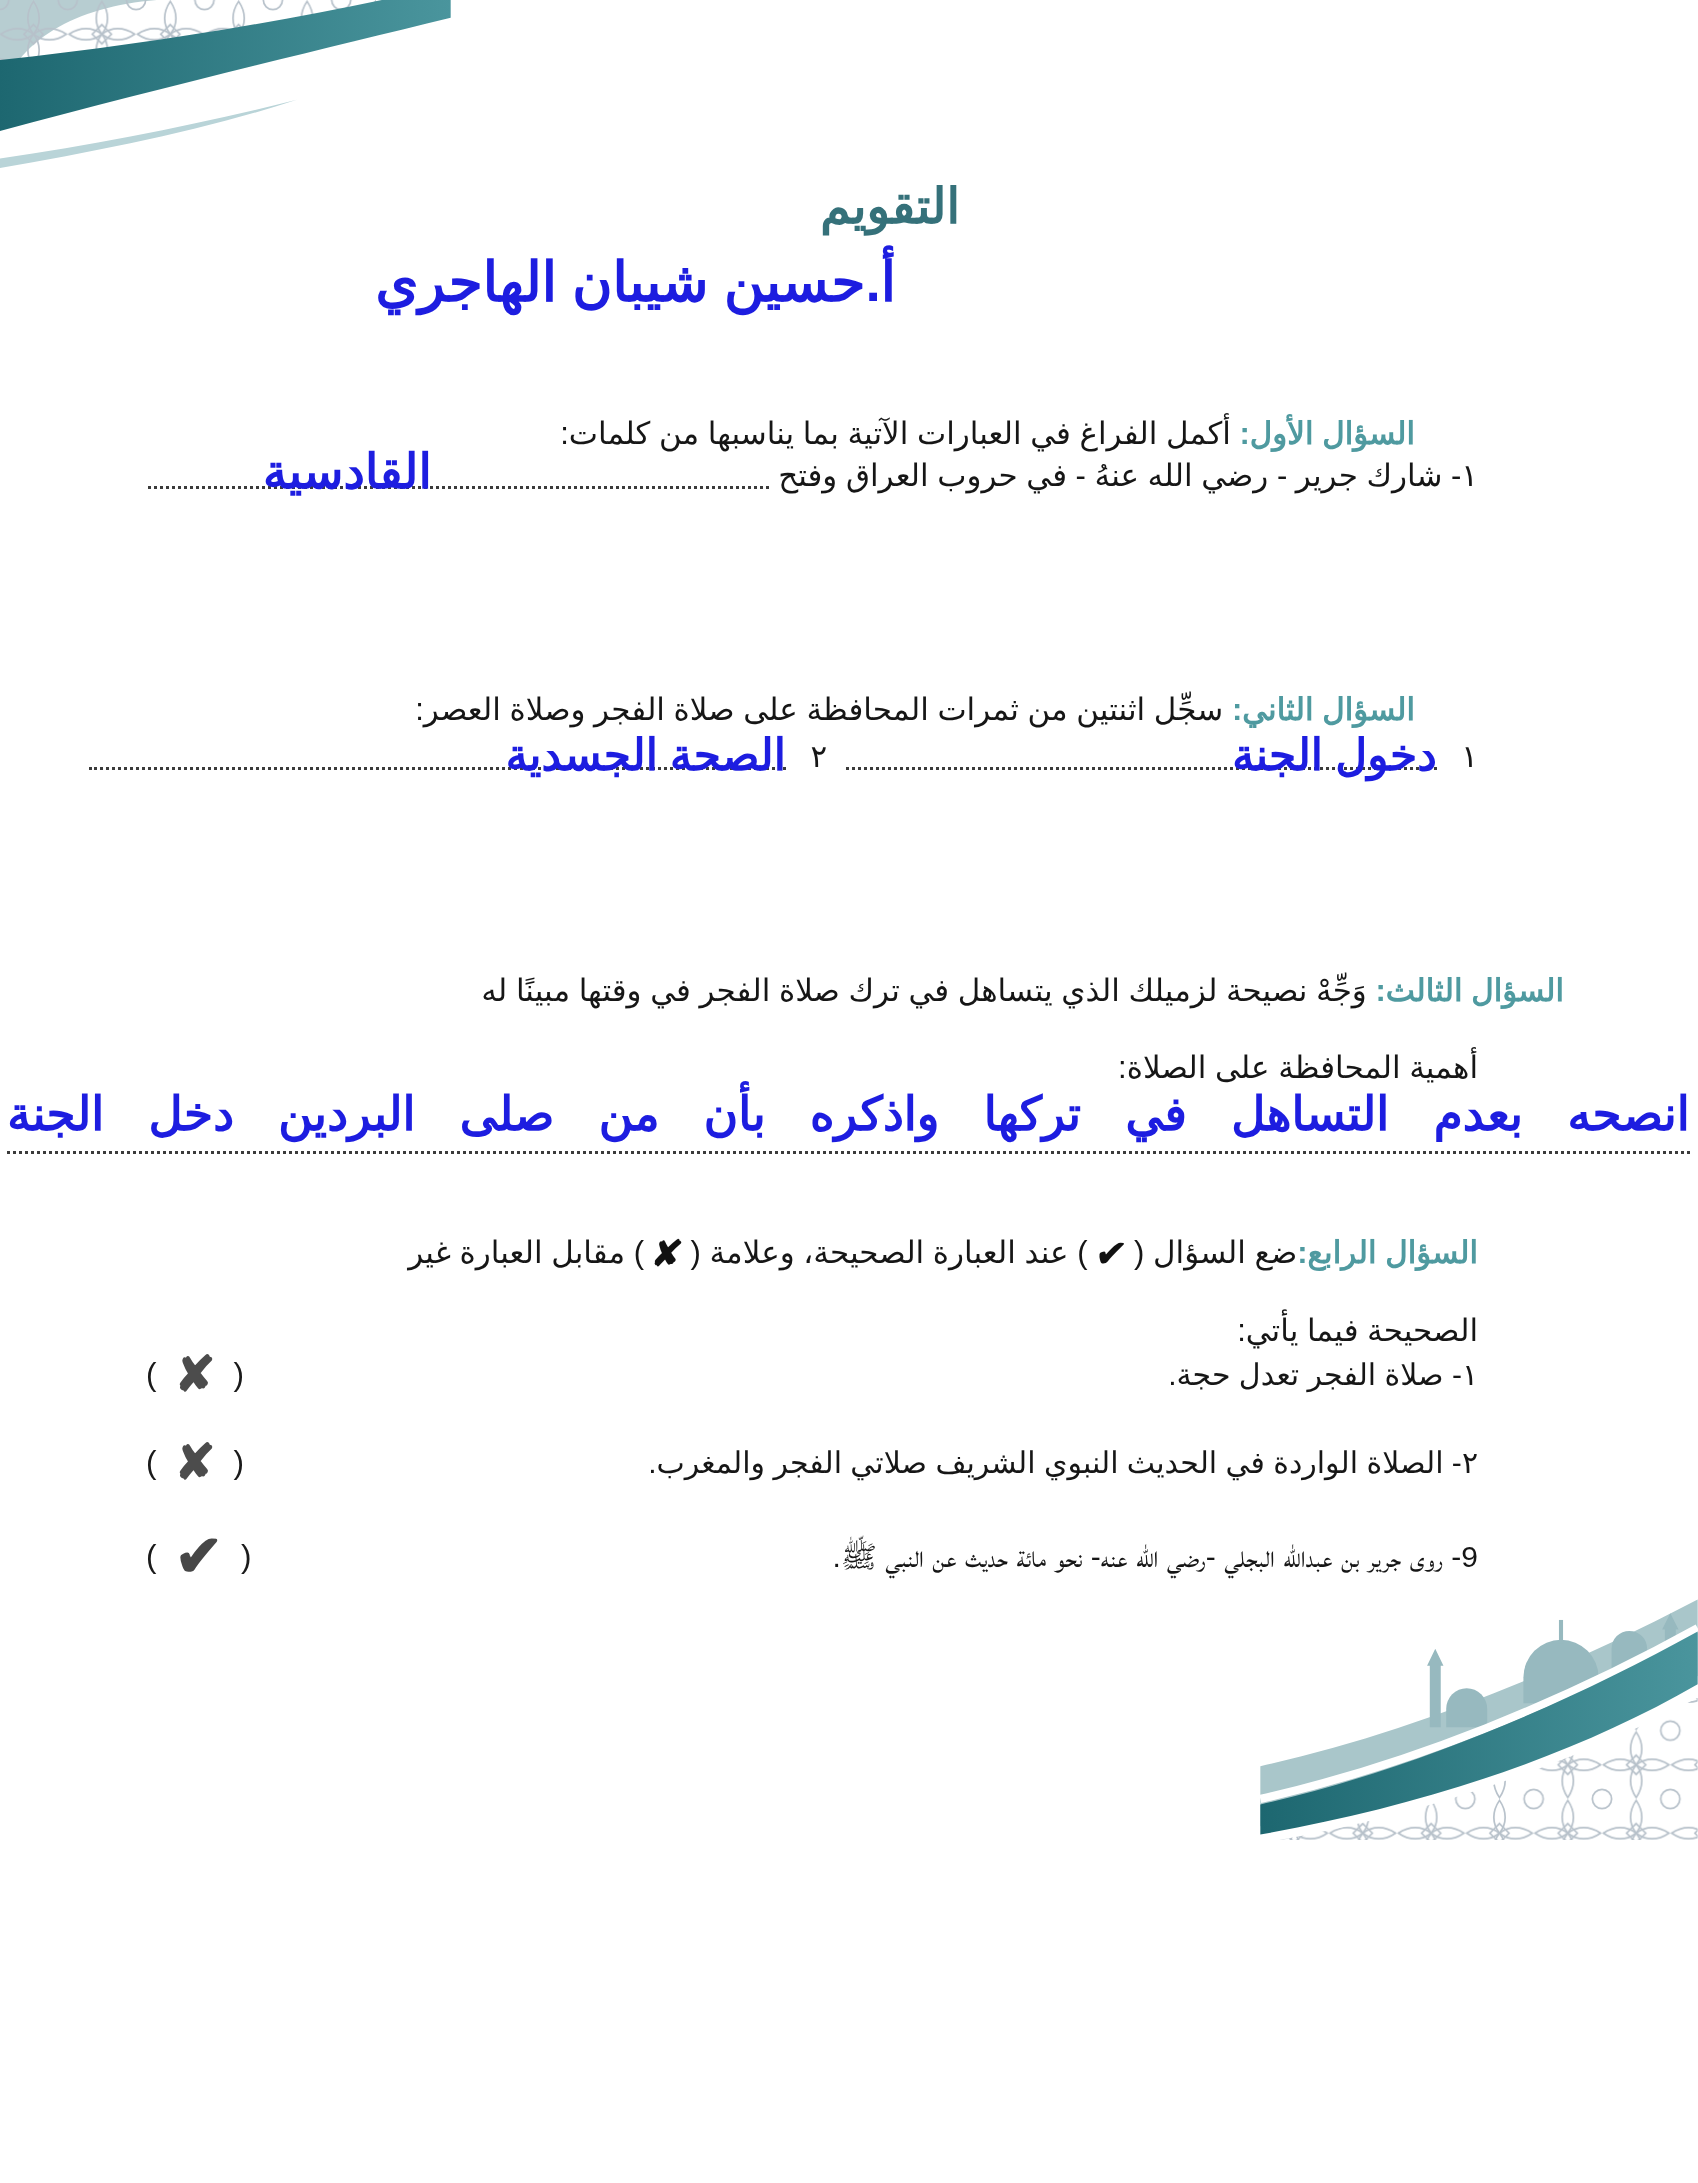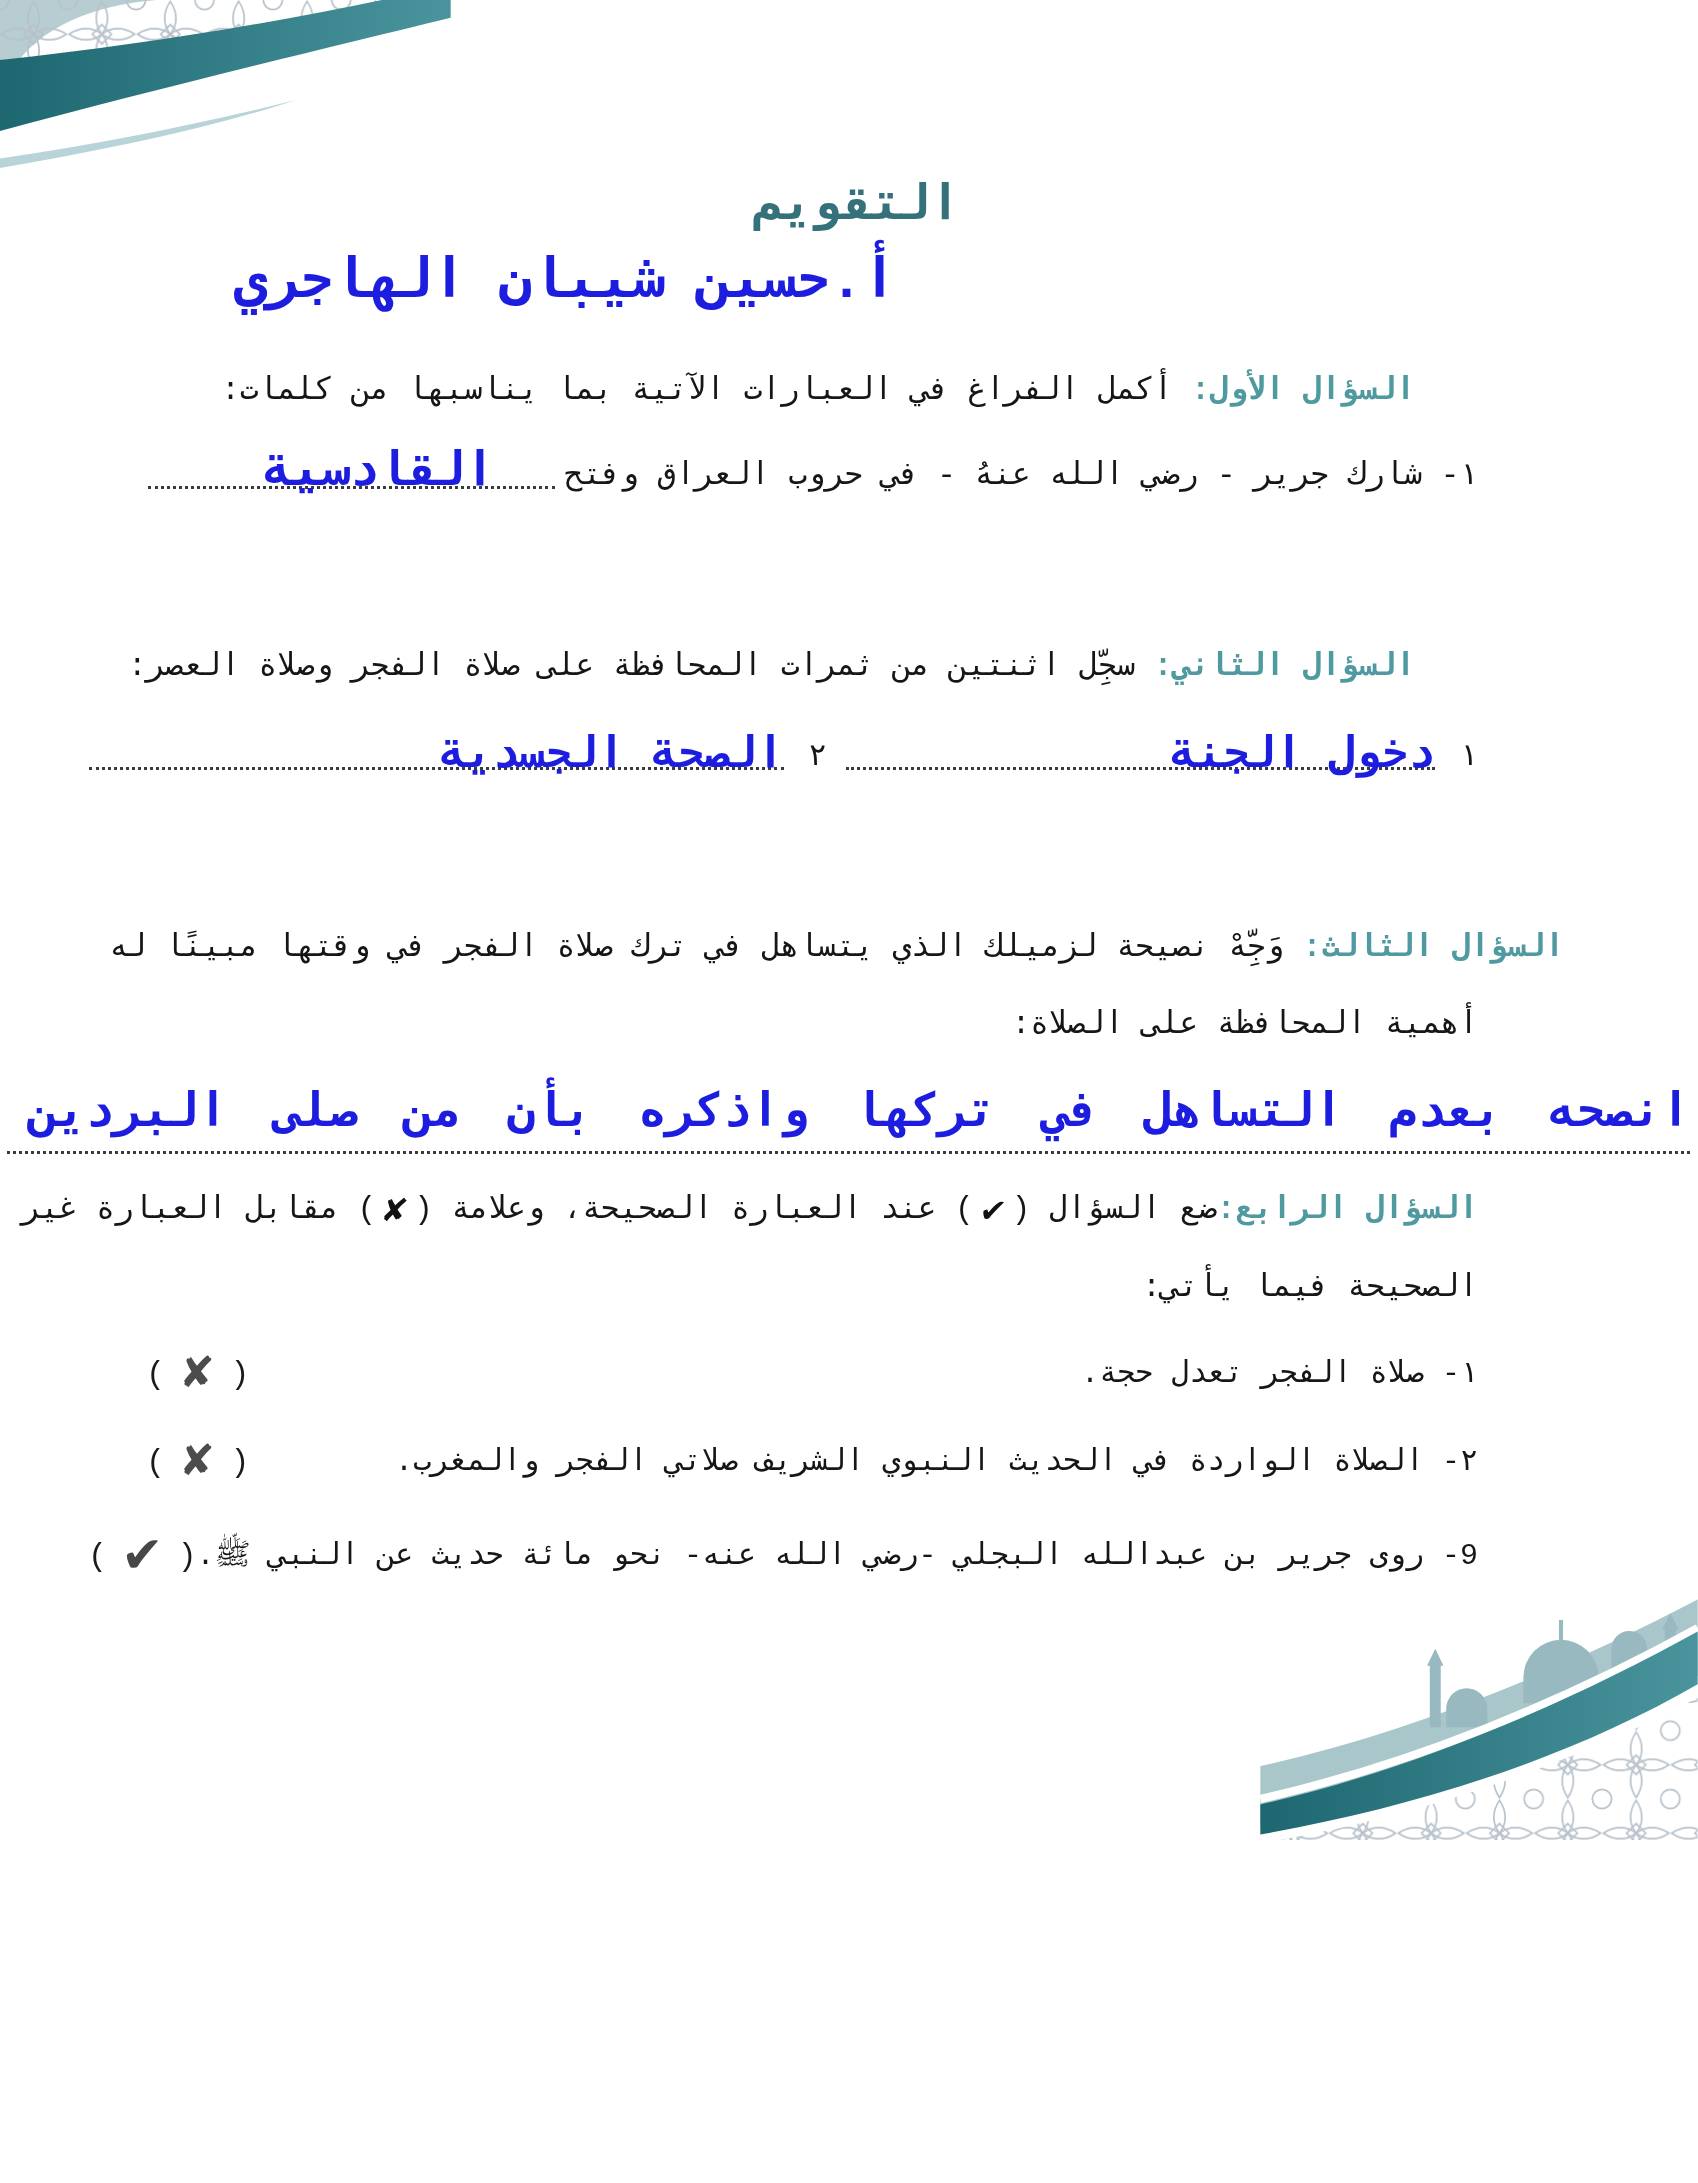--- a/index.html
+++ b/index.html
@@ -2,37 +2,37 @@
 <html lang="ar" dir="rtl" style="font-size:11px"><head>
 <meta charset="utf-8">
 <style>
   html,body{margin:0;padding:0;background:#ffffff;}
   .page{
     position:relative;
     width:1699px;height:1840px;
     background:#ffffff;
     overflow:hidden;
     direction:rtl;
-    font-family:Liberation Mono, monospace;
+    font-family:Liberation Sans, sans-serif;
     color:#161616;
   }
   
   .decor-tl{position:absolute;top:0;left:0;width:452px;height:212px;}
   .decor-br{position:absolute;bottom:0;right:0;width:438px;height:246px;}
   
   .title{
     position:absolute;top:177px;right:738px;
     font-size:49px;font-weight:bold;color:#35717a;white-space:nowrap;line-height:1.2;
   }
   .teacher{
     position:absolute;top:230px;right:802px;
     font-size:55px;font-weight:bold;color:#1d1de0;white-space:nowrap;line-height:1.2;
   }
   
-  .qline{position:absolute;font-size:31px;line-height:1.3;white-space:nowrap;color:#161616;}
+  .qline{position:absolute;font-size:31px;line-height:1.3;white-space:nowrap;color:#161616;margin-top:43px;}
   .qlabel{color:#4f9aa0;font-weight:bold;}
   #q1-line{top:371px;right:283px;}
   #q2-line{top:647px;right:283px;}
   #q3-line1{top:928px;right:134px;}
   #q3-line2{top:1005px;right:220px;}
   #q4-line1{top:1190px;right:220px;}
   #q4-line2{top:1268px;right:220px;}
   
   .fill-row{position:absolute;display:flex;align-items:flex-end;}
   #q1-item{top:446px;right:220px;left:145px;}

